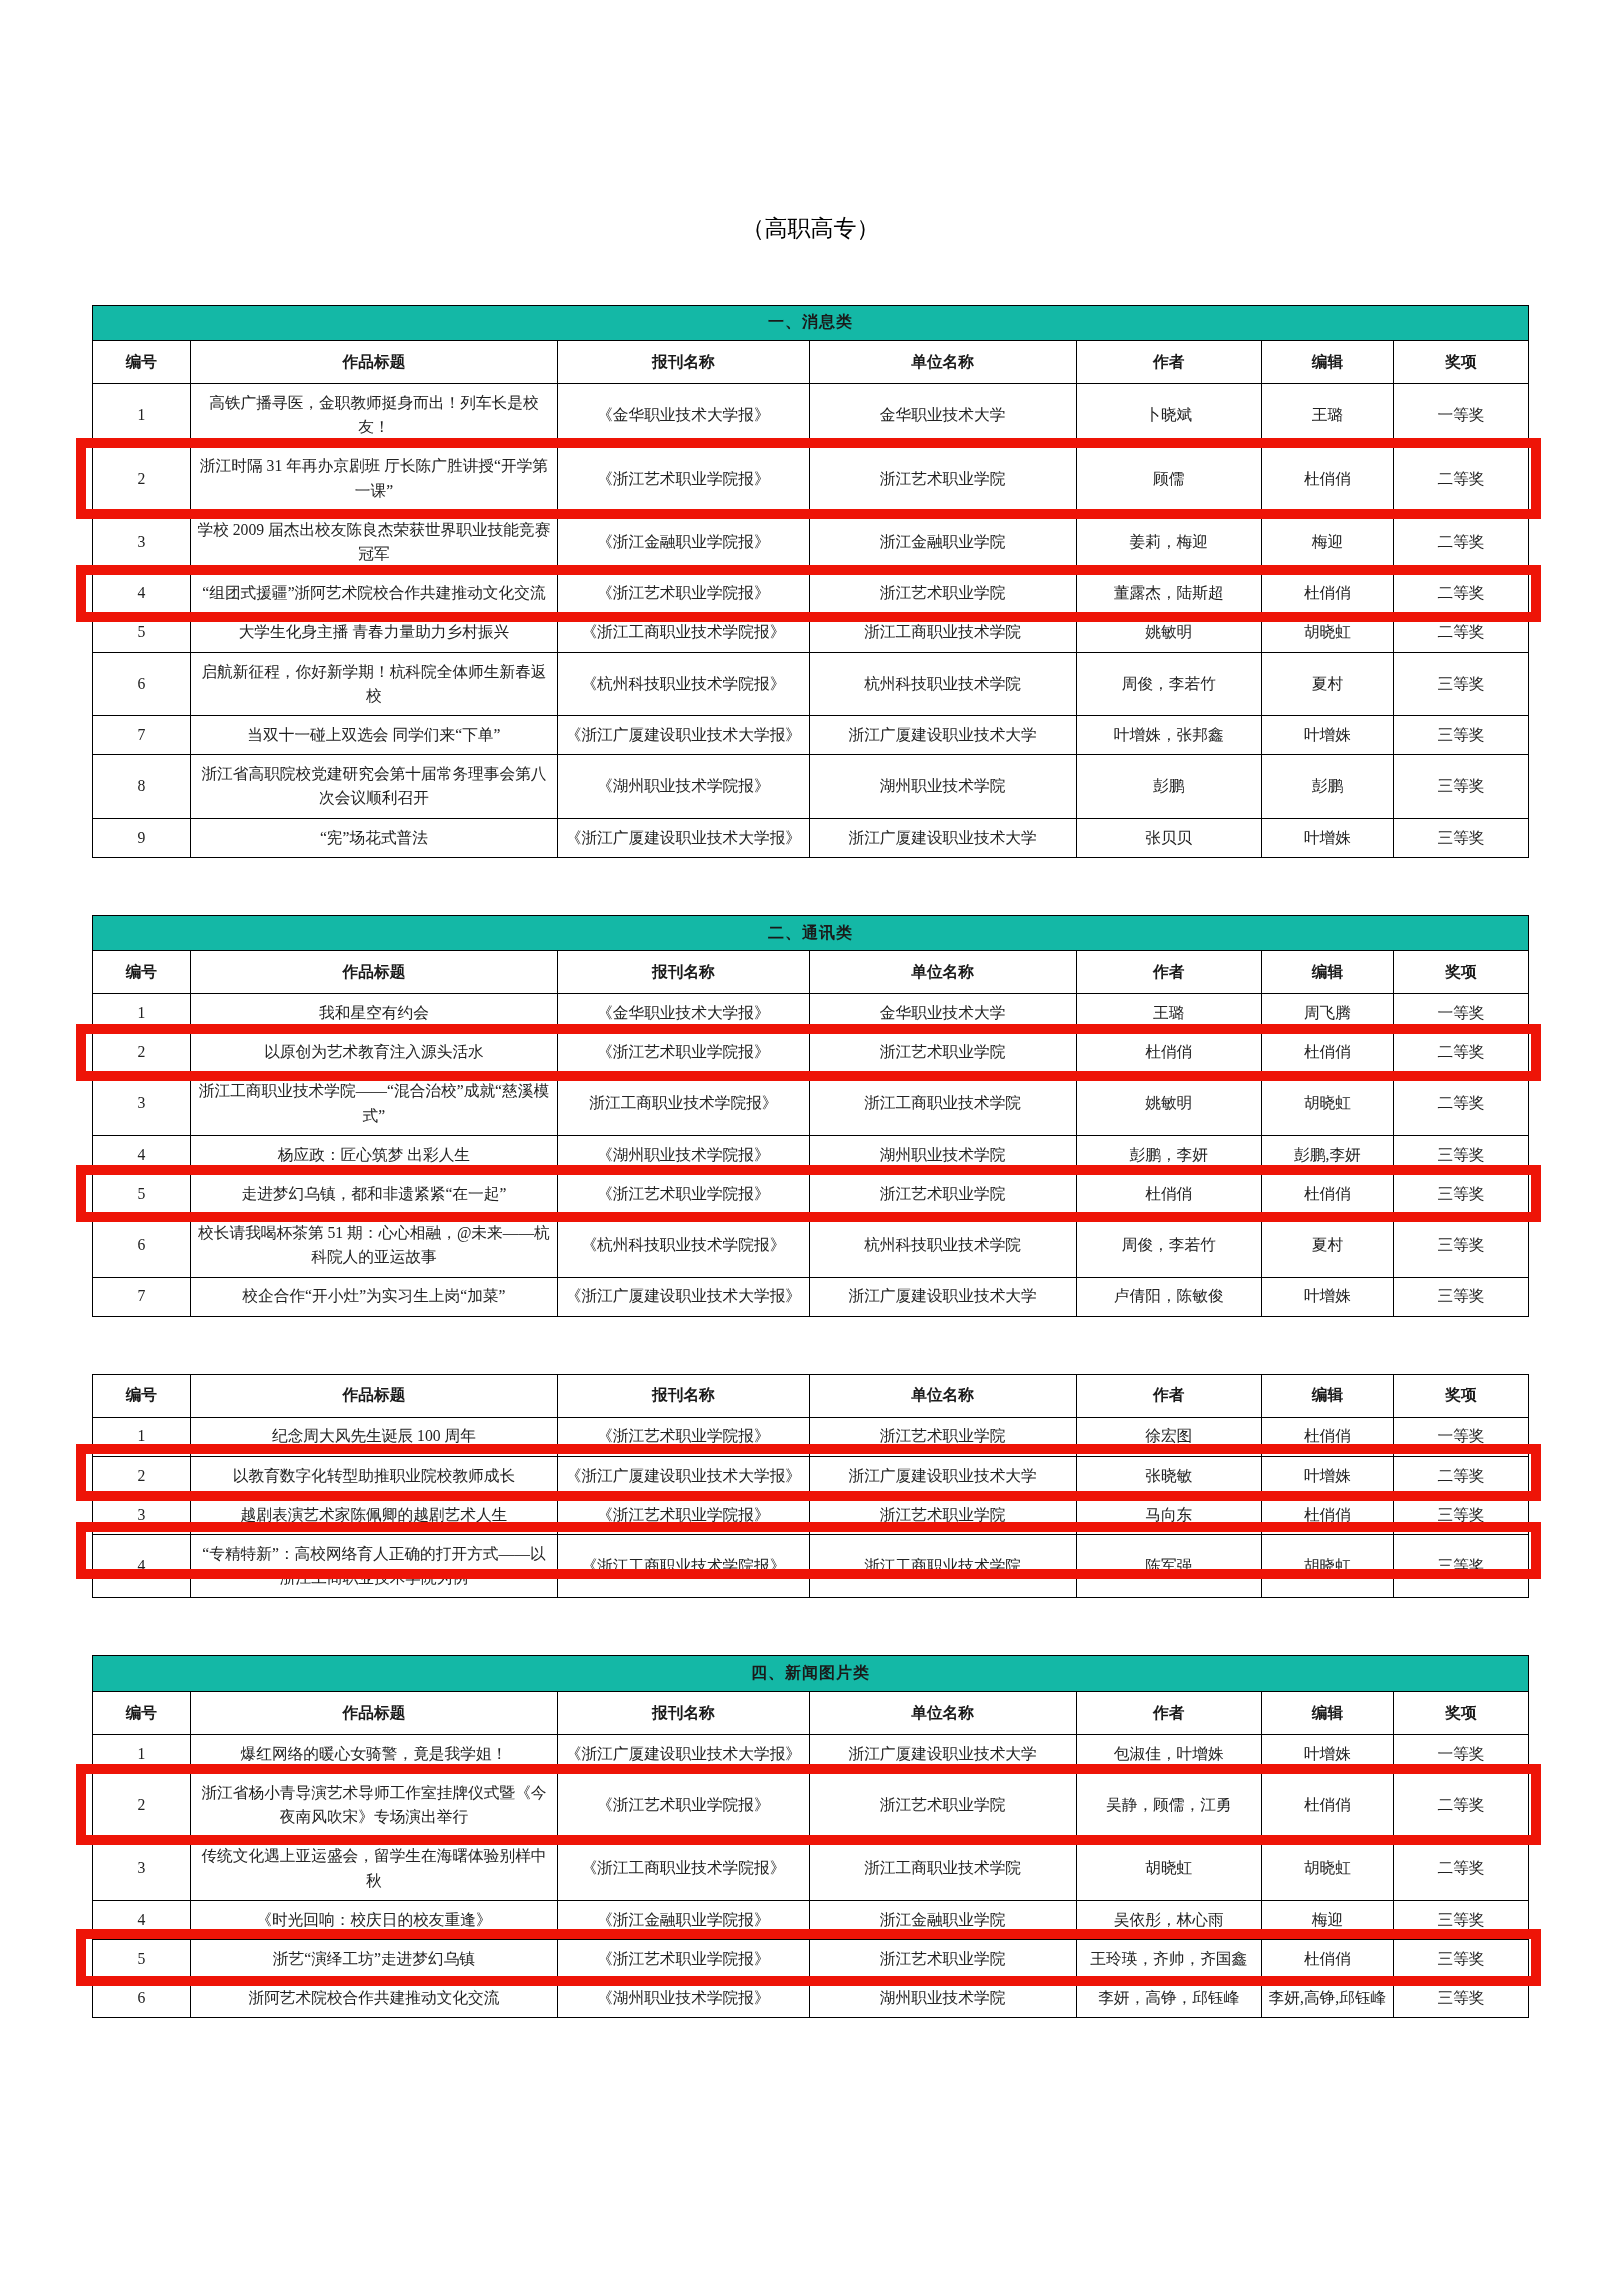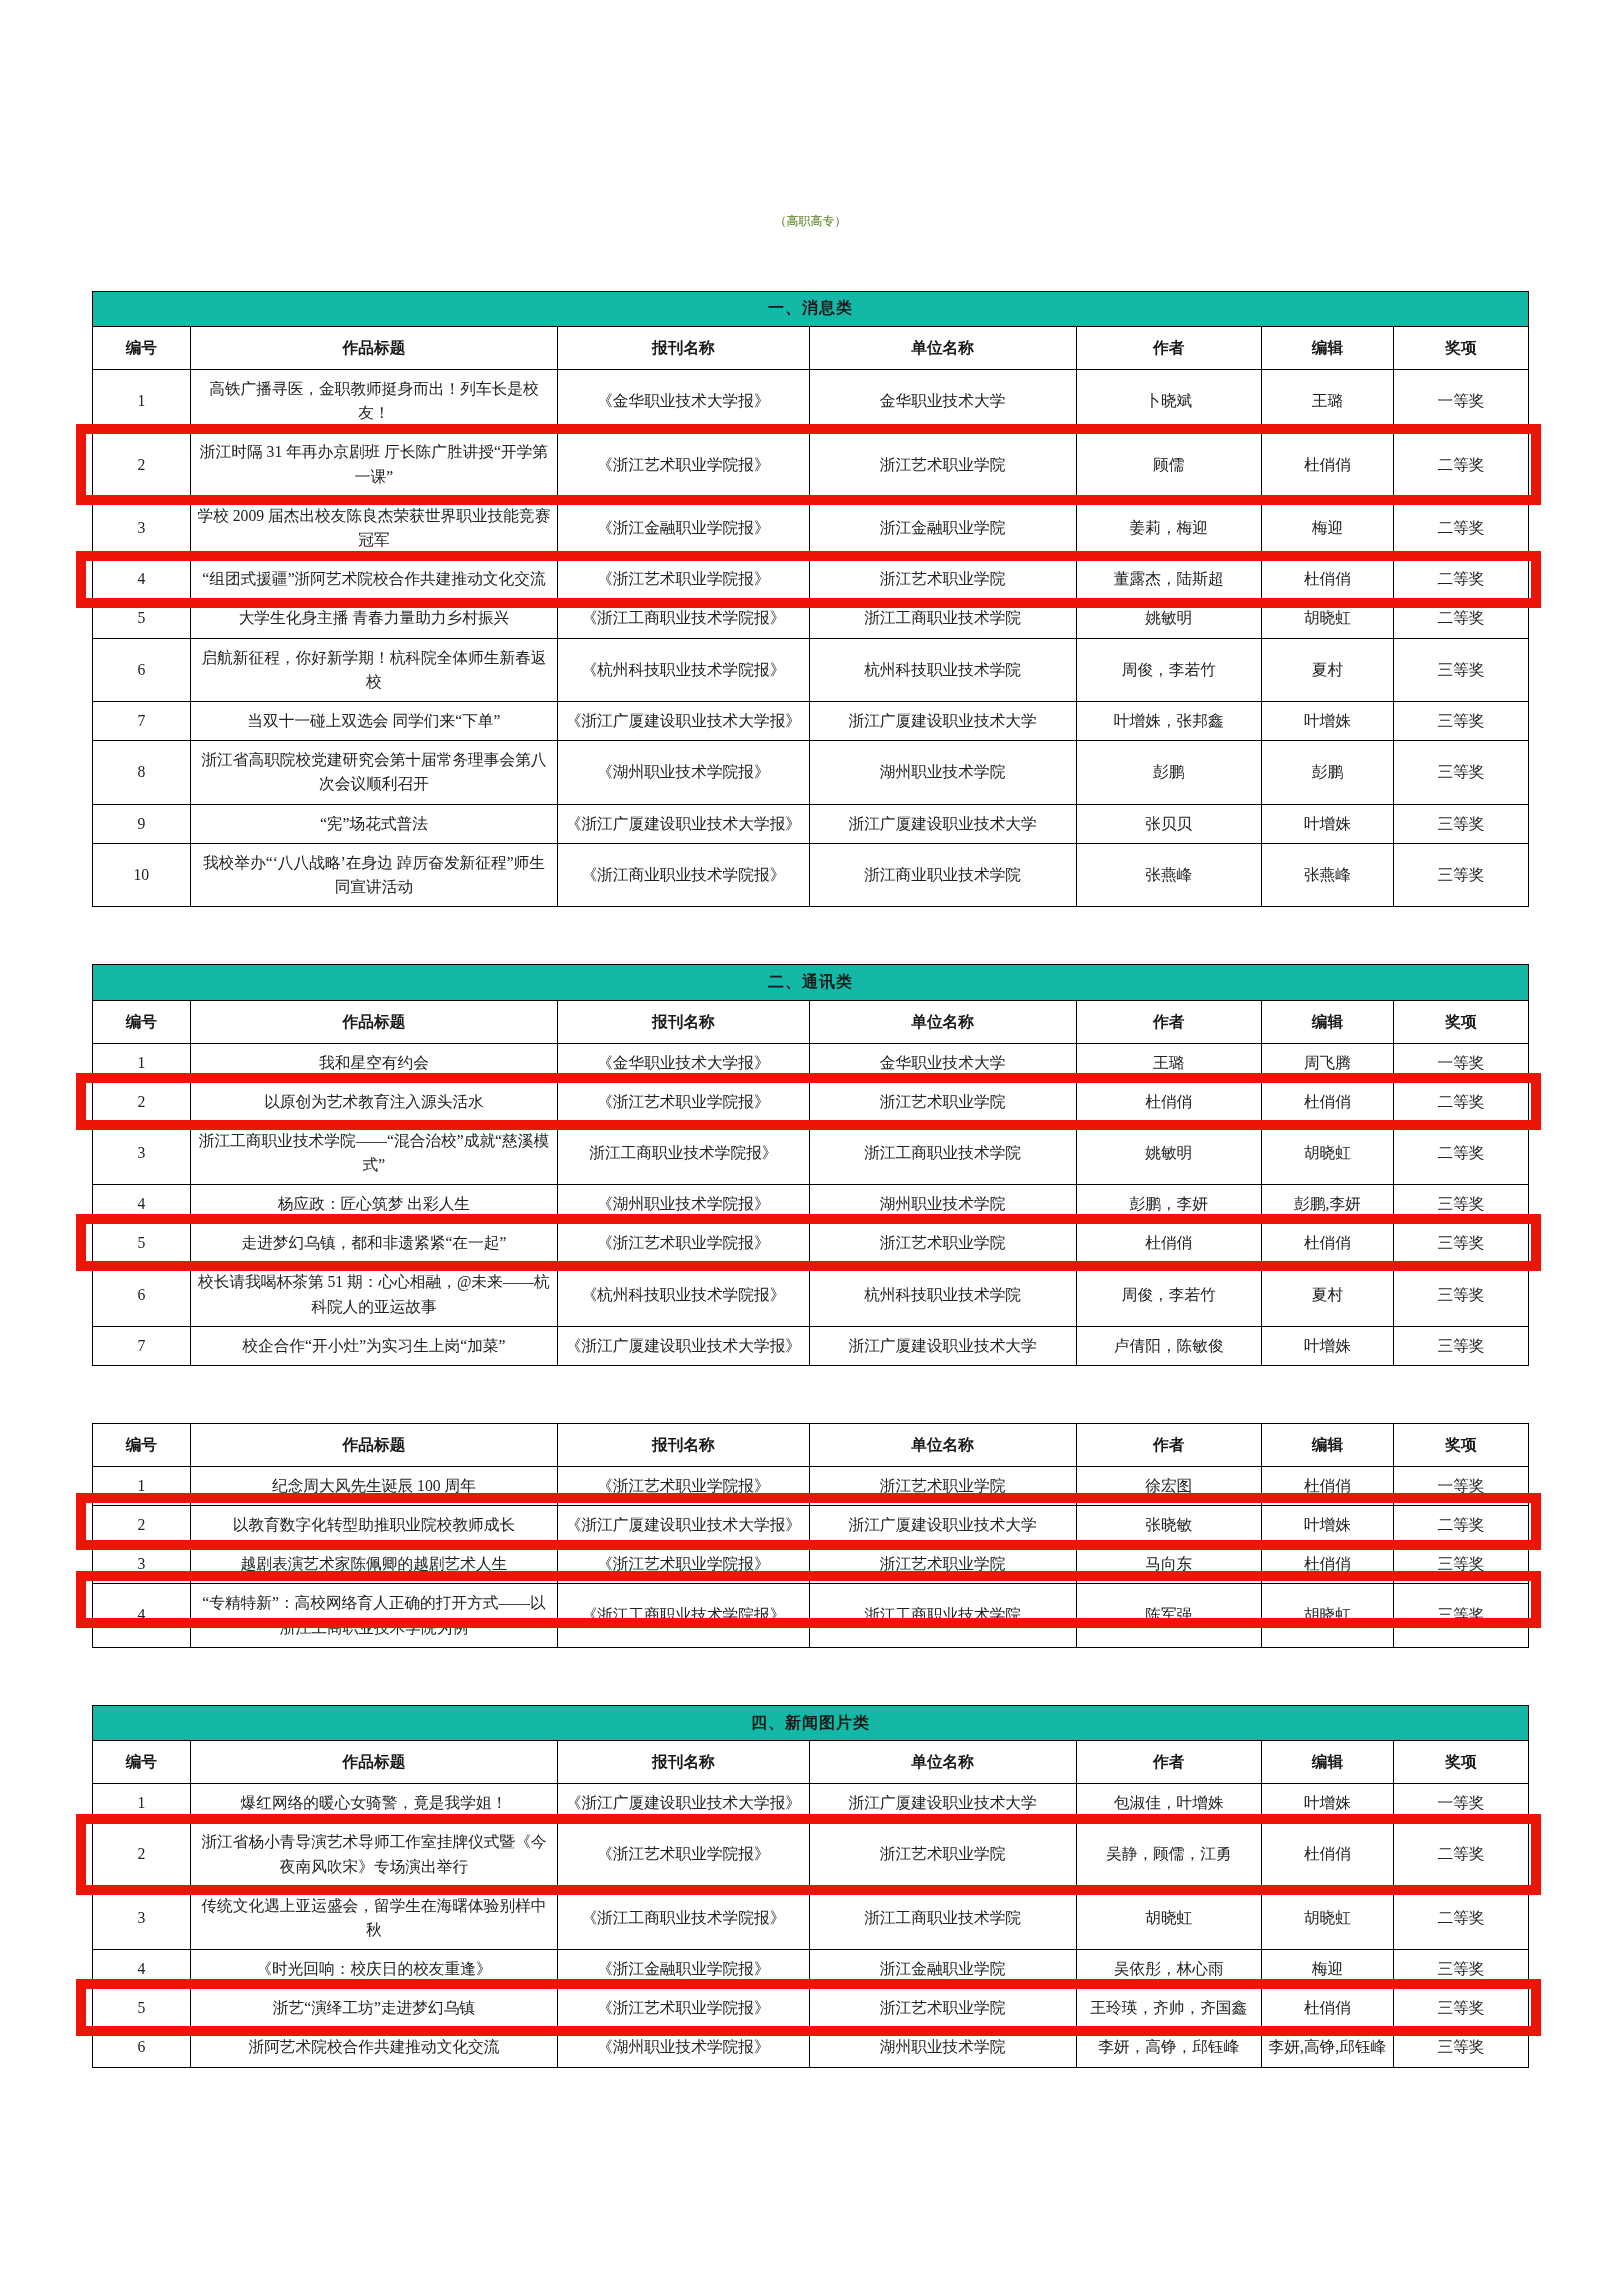--- a/index.html
+++ b/index.html
@@ -6,21 +6,21 @@
   body{
     width:1621px;min-height:2293px;background:#ffffff;
     font-family:"Liberation Serif",serif;color:#1a1a1a;
   }
   .page{padding:191px 92px 59px 92px;box-sizing:border-box;}
   .doc-title{
     text-align:center;font-family:"Liberation Sans",sans-serif;
     font-weight:bold;font-size:24.5px;letter-spacing:1px;color:#000;
   }
   .doc-subtitle{
-    text-align:center;font-size:12px;margin-top:21.6px;color:#4d7c0f;
+    text-align:center;font-size:23px;margin-top:21.6px;color:#000000;
     font-family:Liberation Serif, serif;
   }
   .sections{margin-top:61px;}
   .table-wrap{position:relative;margin-bottom:57px;}
   table{
     width:100%;border-collapse:collapse;table-layout:fixed;
     font-size:15.7px;
   }
   th,td{
     border:1.6px solid #000;text-align:center;vertical-align:middle;
@@ -143,29 +143,20 @@
             </tr>
             <tr>
               <td>9</td>
               <td>“宪”场花式普法</td>
               <td>《浙江广厦建设职业技术大学报》</td>
               <td>浙江广厦建设职业技术大学</td>
               <td>张贝贝</td>
               <td>叶增姝</td>
               <td>三等奖</td>
             </tr>
-            <tr>
-              <td>10</td>
-              <td>我校举办“‘八八战略’在身边 踔厉奋发新征程”师生同宣讲活动</td>
-              <td>《浙江商业职业技术学院报》</td>
-              <td>浙江商业职业技术学院</td>
-              <td>张燕峰</td>
-              <td>张燕峰</td>
-              <td>三等奖</td>
-            </tr>
           </tbody>
     </table>
   <div class="hl-box" style="border-color: rgb(238, 20, 7); top: 133px; height: 81px;"></div>
         <div class="hl-box" style="border-color: rgb(238, 20, 7); top: 260px; height: 57px;"></div>
       </div>
 
   <div class="table-wrap">
     <table>
       <colgroup>
         <col style="width:6.8%">

